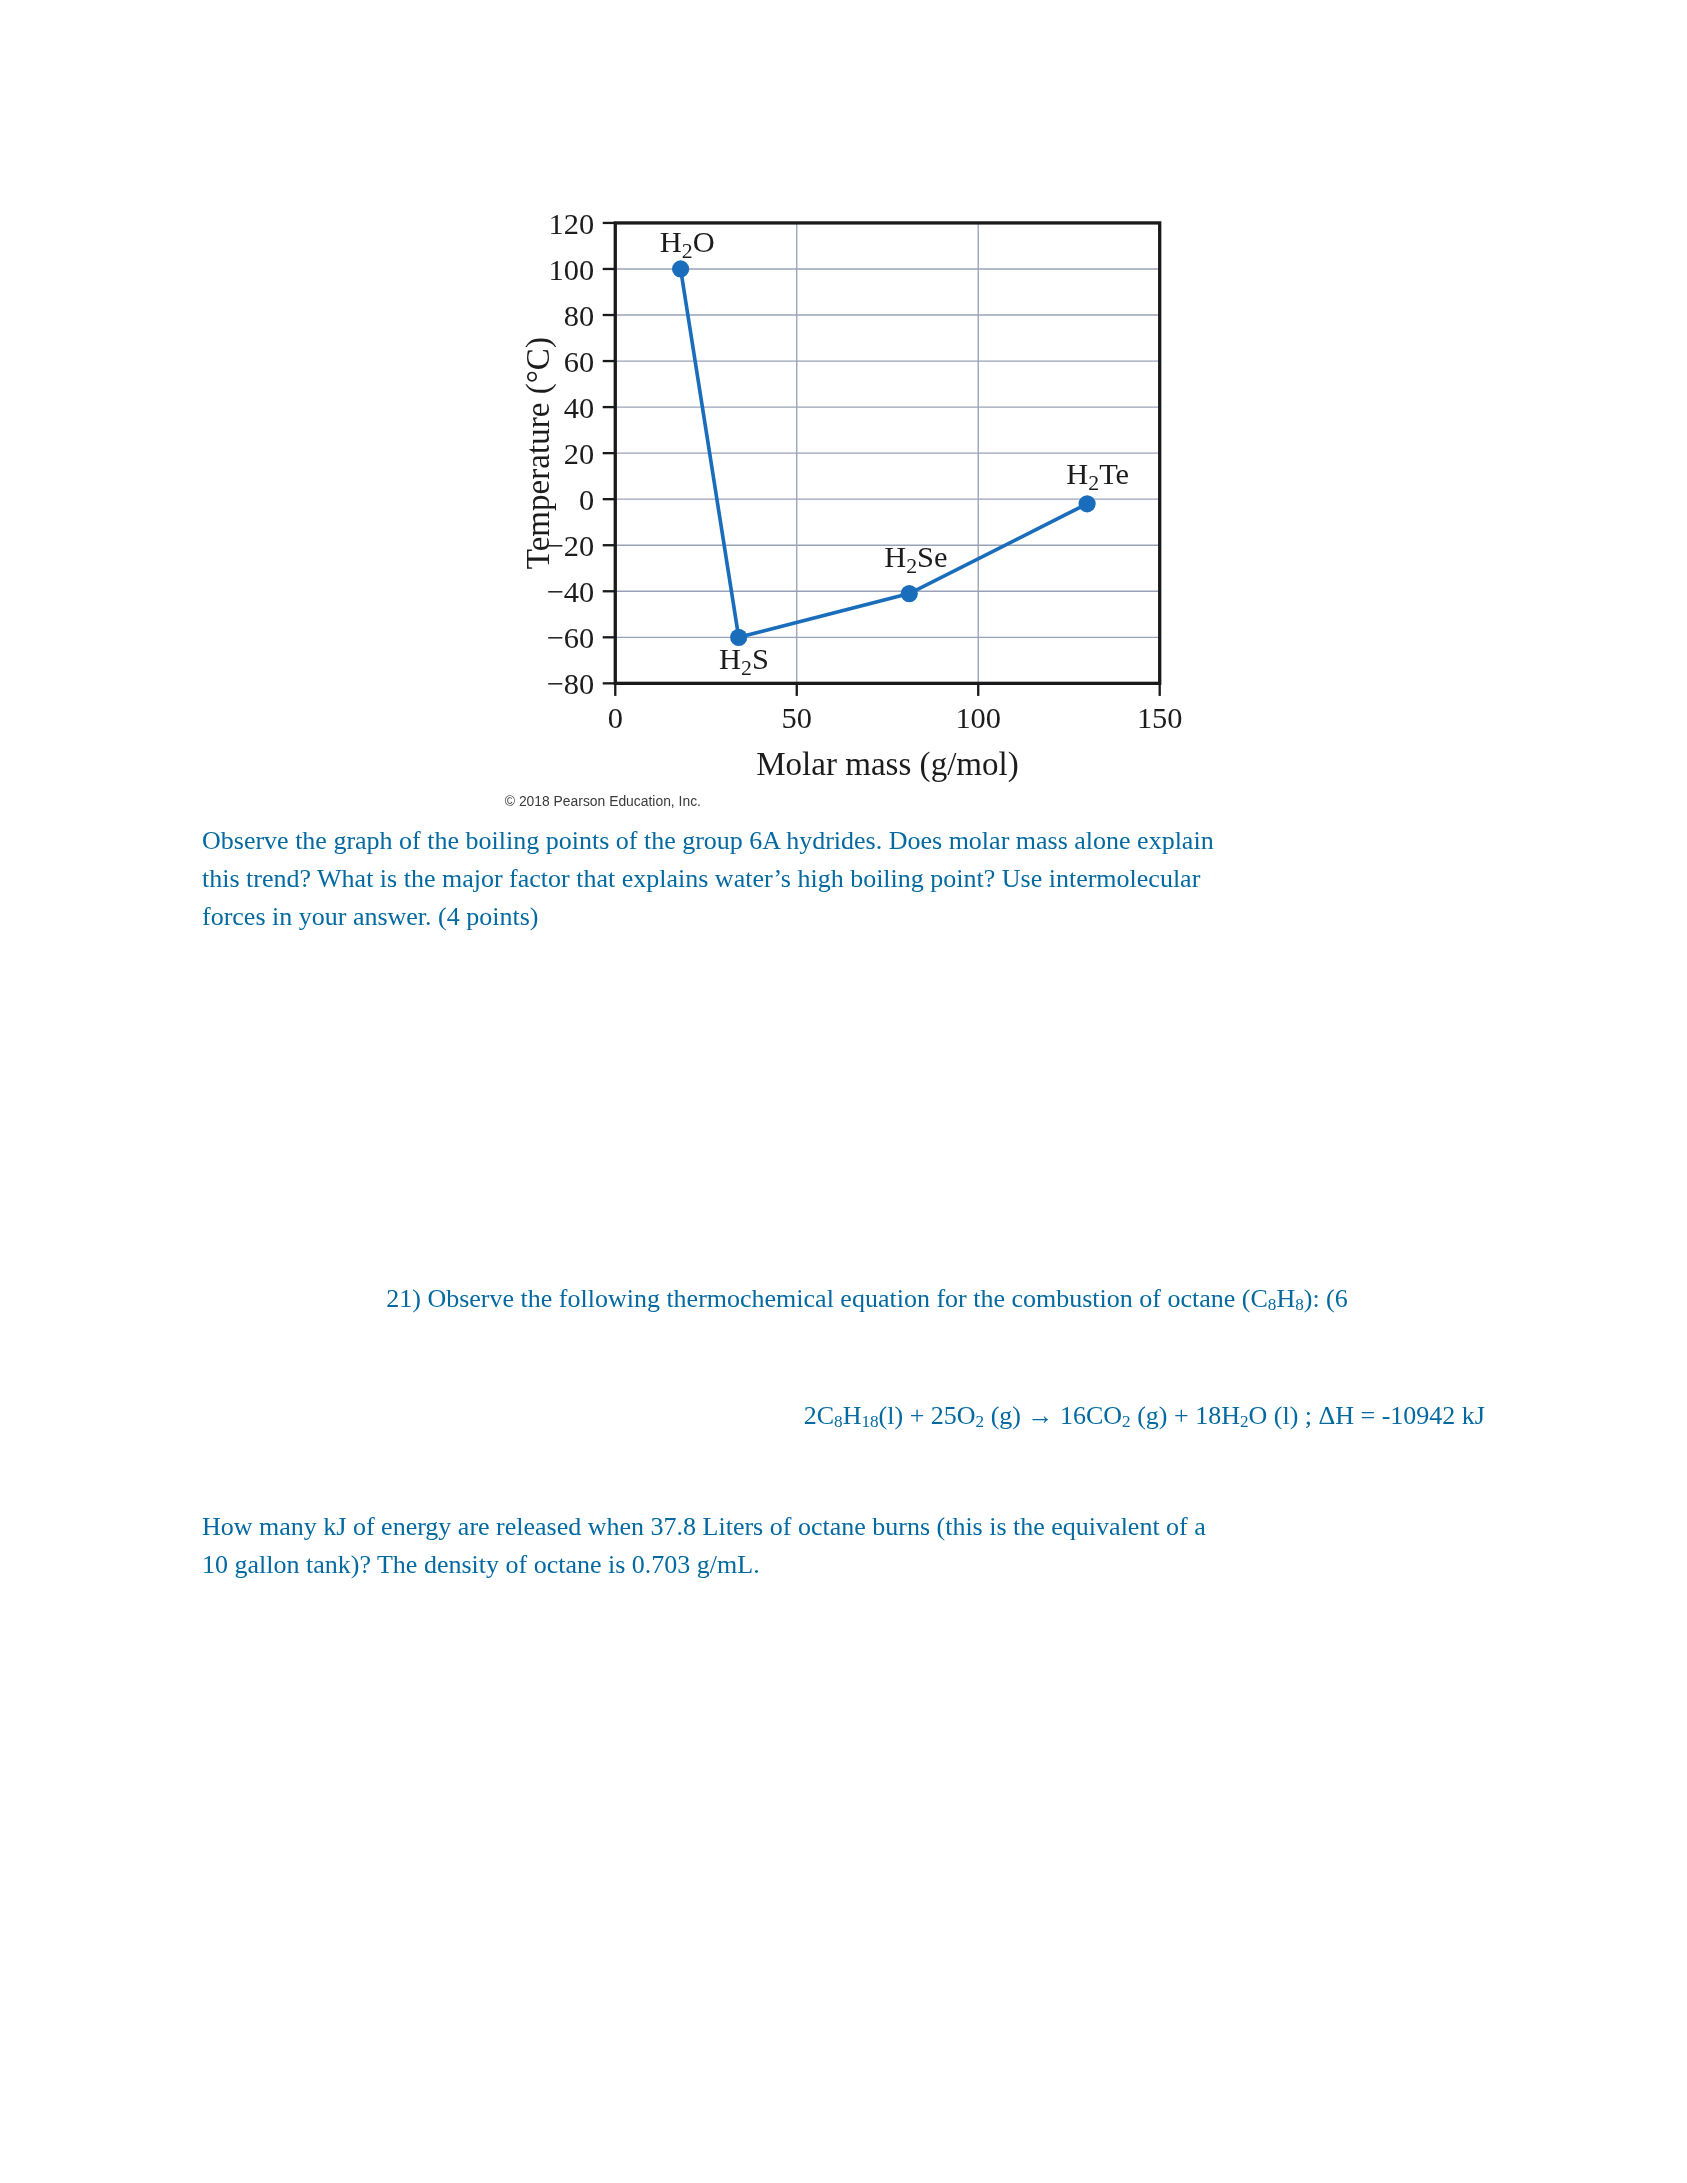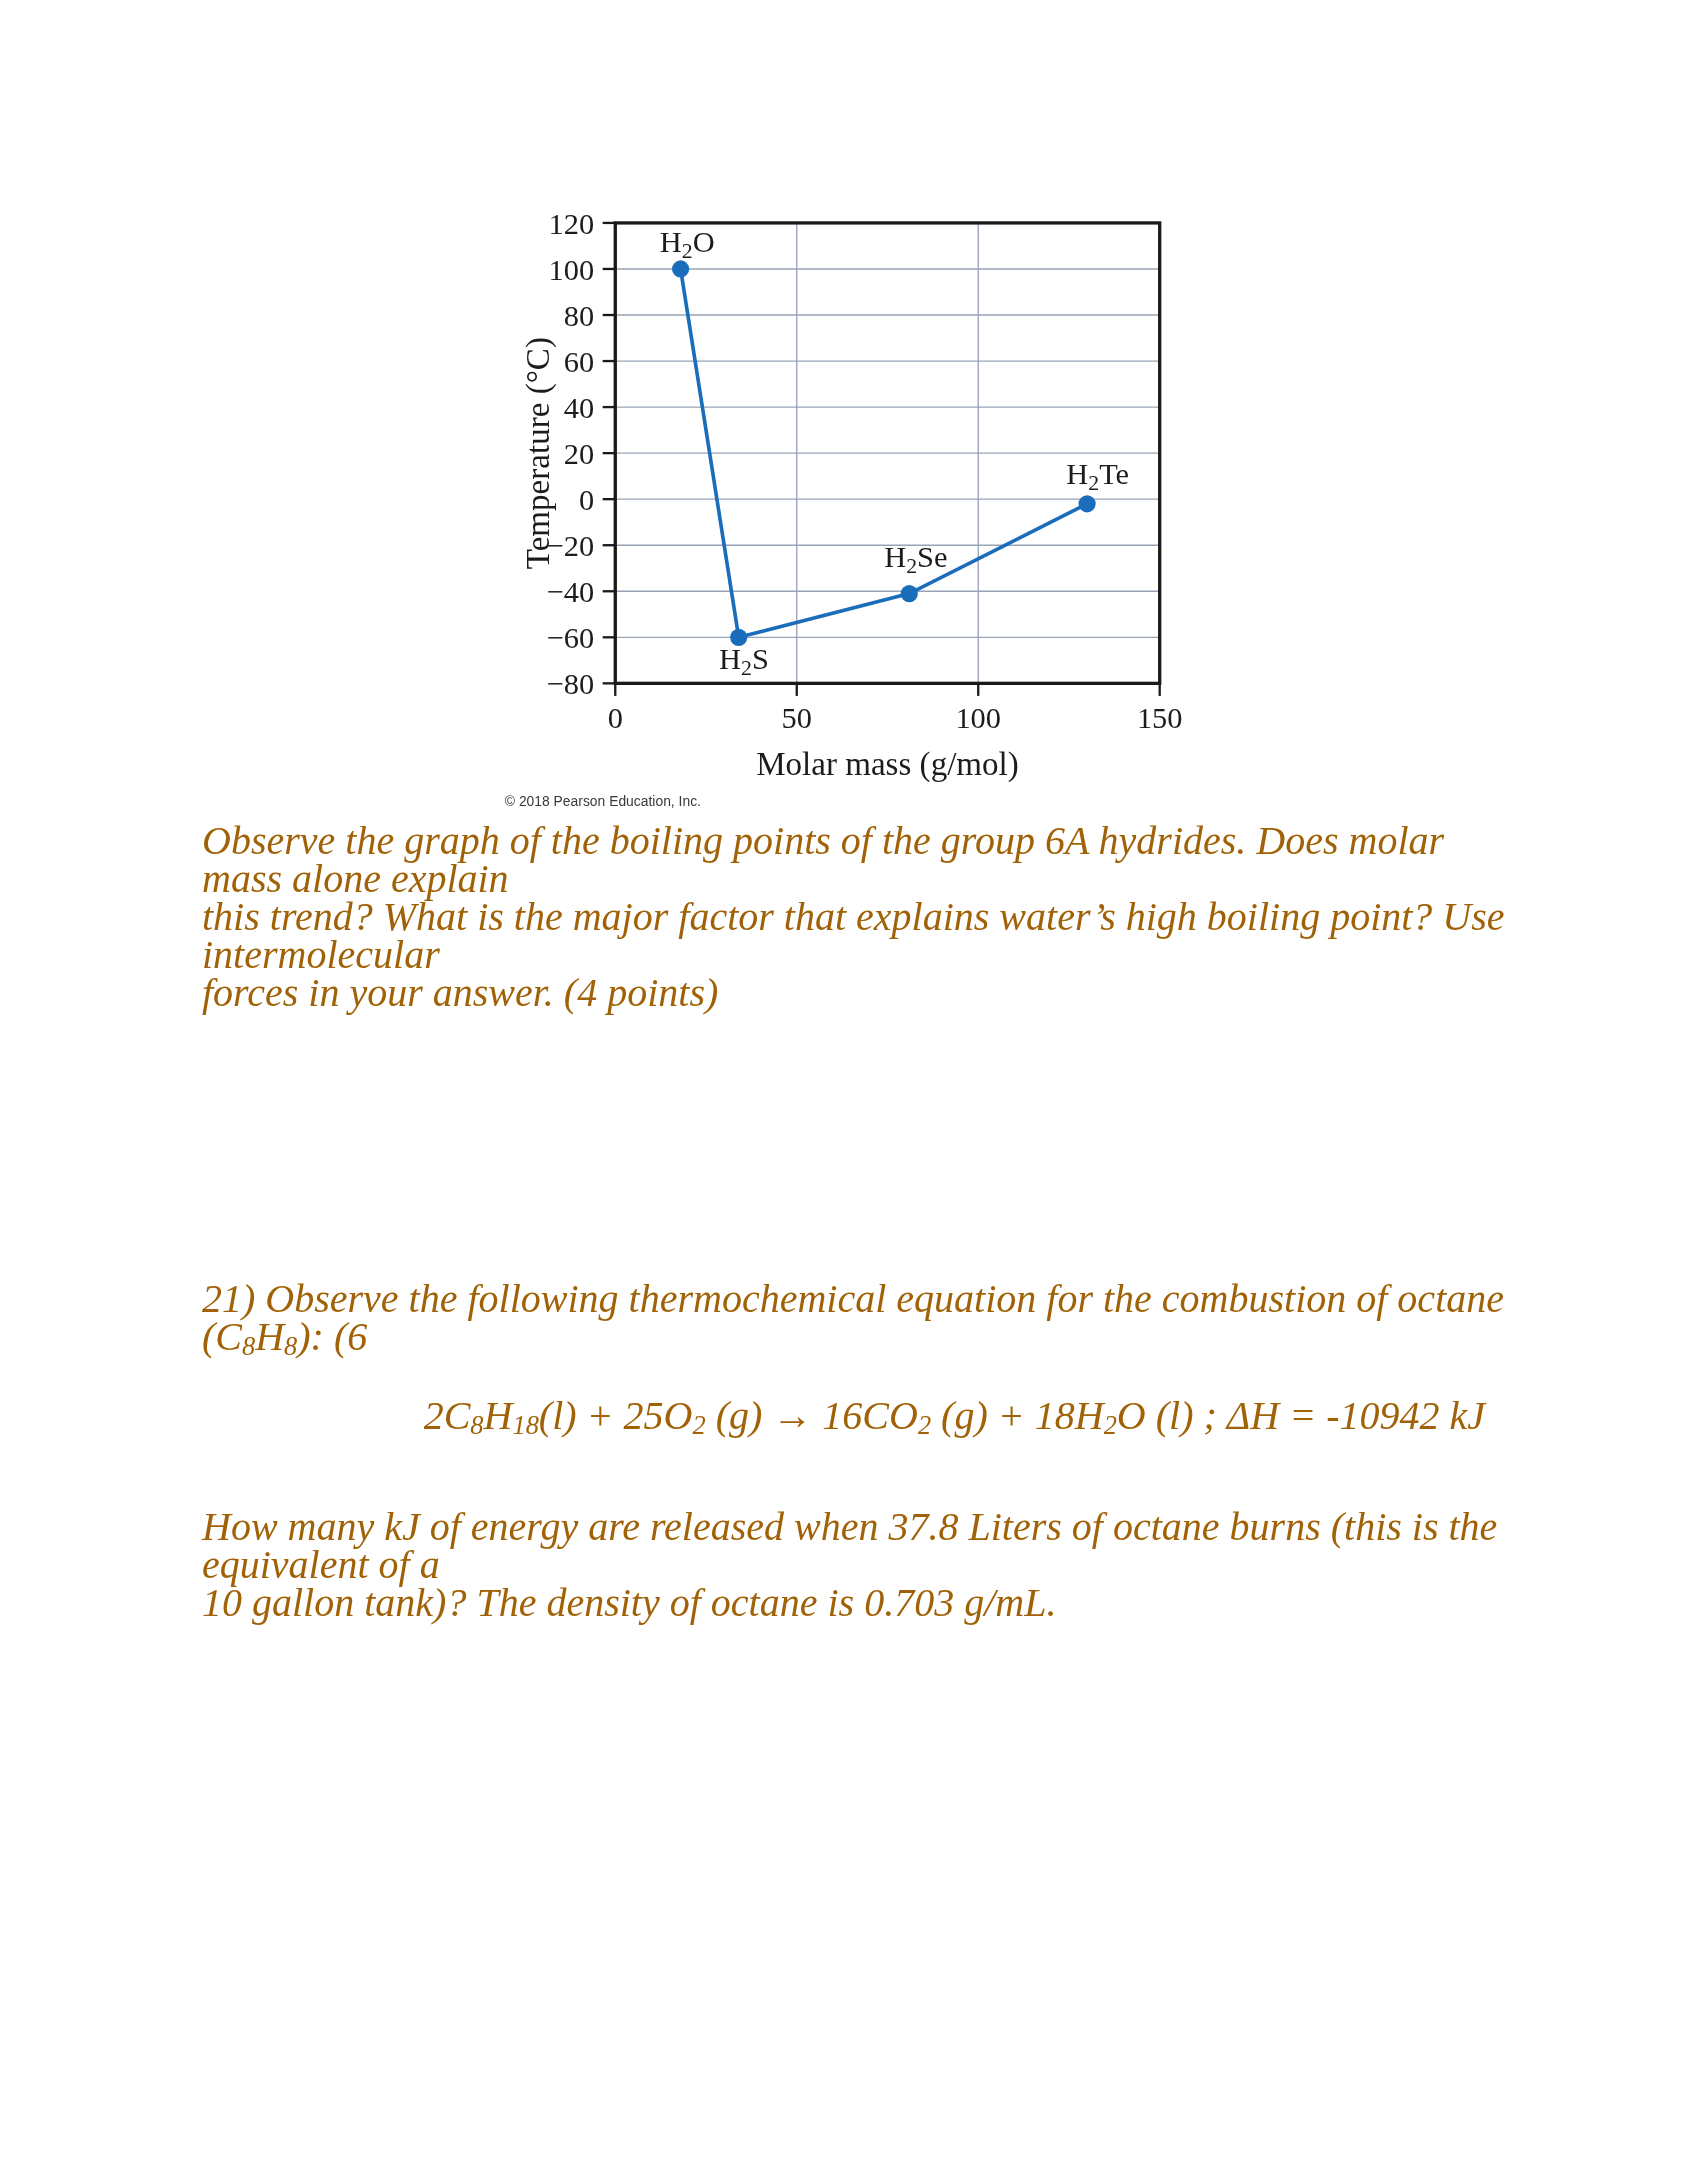--- a/index.html
+++ b/index.html
@@ -9,29 +9,28 @@
     background:#ffffff;
     overflow:hidden;
     font-family:"Liberation Serif", serif;
   }
   #chart-svg{position:absolute;left:0;top:0;}
   .para{
     position:absolute;
     left:202px;
     width:1330px;
     font-family:"Liberation Serif", serif;
-    font-size:40px;
+    font-size:26px;
     line-height:38px;
-    color:#a16207;
+    color:#0369a1;
     white-space:pre-line;
-    font-style:italic;
   }
   .rich .rline{white-space:normal;}
   .q20{top:822px;}
-  .q21intro{top:1280px;}
+  .q21intro{top:1280px;text-align:center;}
   .equation{top:1397px;width:1283px;text-align:right;white-space:normal;}
   .q21follow{top:1508px;}
   .sub{font-size:0.66em;vertical-align:-0.2em;}
 </style>
 </head>
 <body>
 
 <div class="page">
 
   <svg id="chart-svg" width="1687" height="2183" viewBox="0 0 2550 3300">

